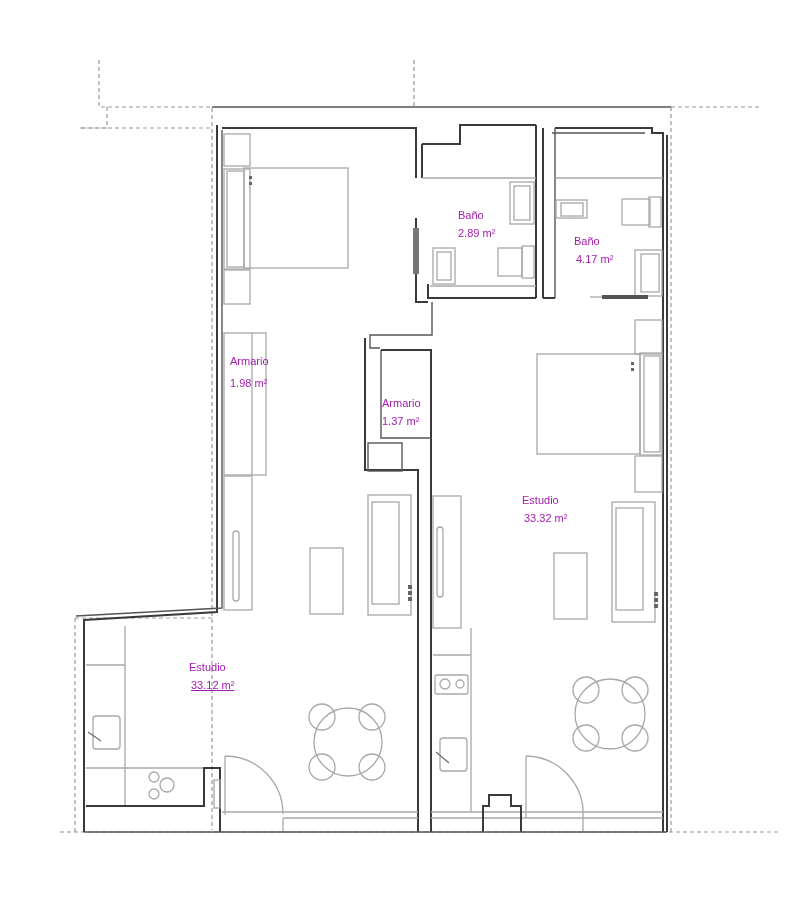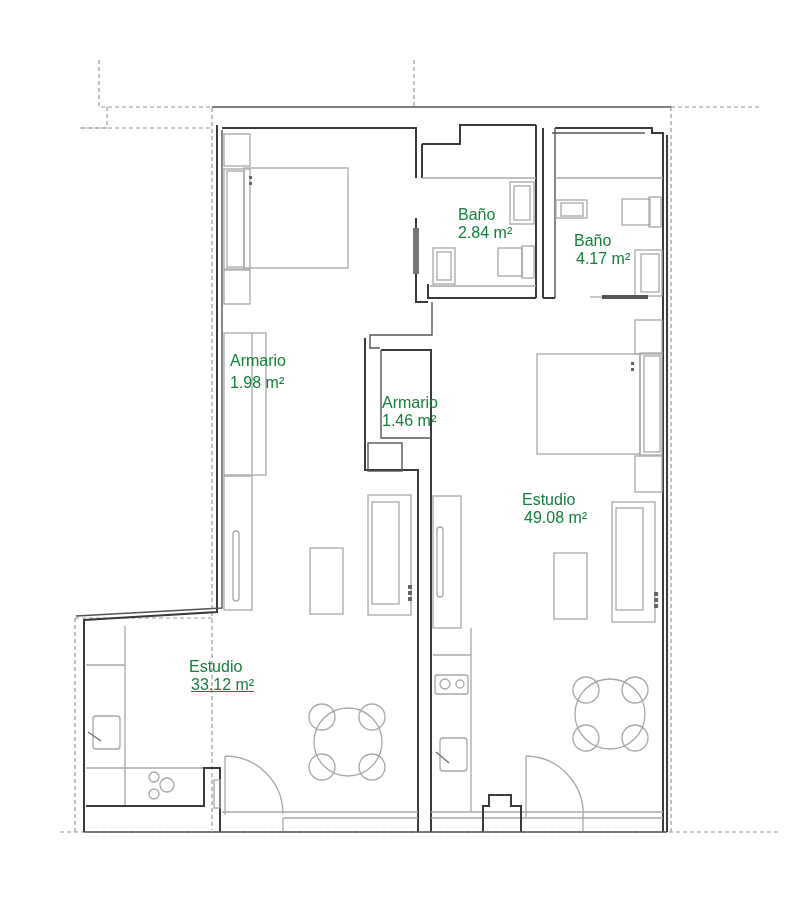--- a/index.html
+++ b/index.html
@@ -4,21 +4,21 @@
 <style>
   html, body { margin: 0; padding: 0; background: #ffffff; }
   body { width: 800px; height: 922px; position: relative; overflow: hidden; font-family: "Liberation Sans", sans-serif; }
   #plan { position: absolute; left: 0; top: 0; width: 800px; height: 922px; }
   .wall { fill: none; stroke: #3a3a3a; stroke-width: 2; }
   .wall-thin { fill: none; stroke: #555555; stroke-width: 1.4; }
   .furn { fill: none; stroke: #a8a8a8; stroke-width: 1.3; }
   .furn-dark { fill: none; stroke: #6a6a6a; stroke-width: 1.2; }
   .dash { fill: none; stroke: #9a9a9a; stroke-width: 1.2; stroke-dasharray: 4 3; }
   .fill-dark { fill: #666666; }
-  .label { position: absolute; font-size: 16px; color: #15803d; line-height: 18px; white-space: nowrap; }
+  .label { position: absolute; font-size: 11px; color: #a21caf; line-height: 18px; white-space: nowrap; }
   .label span { display: block; }
 </style>
 </head>
 <body>
 
 <svg id="plan" viewBox="0 0 800 922" xmlns="http://www.w3.org/2000/svg">
 
   <g>
     <polyline class="dash" points="99,60 99,107 212,107 212,830"></polyline>
     <polyline class="dash" points="107,107 107,128 80,128"></polyline>
@@ -166,34 +166,34 @@
     <line class="furn" x1="583" y1="818" x2="583" y2="832"></line>
 
     <polyline class="wall" points="483,832 483,806 489,806 489,795 511,795 511,806 521,806 521,832"></polyline>
   </g>
 
   <line class="wall-thin" x1="84" y1="832" x2="667" y2="832"></line>
 </svg>
 
 <div class="label" style="left:458px; top:206px;">
   <span>Baño</span>
-  <span>2.84 m²</span>
+  <span>2.89 m²</span>
 </div>
 <div class="label" style="left:574px; top:232px;">
   <span>Baño</span>
   <span style="margin-left:2px;">4.17 m²</span>
 </div>
 <div class="label" style="left:230px; top:352px;">
   <span>Armario</span>
   <span style="margin-top:4px;">1.98 m²</span>
 </div>
 <div class="label" style="left:382px; top:394px;">
   <span>Armario</span>
-  <span>1.46 m²</span>
+  <span>1.37 m²</span>
 </div>
 <div class="label" style="left:522px; top:491px;">
   <span>Estudio</span>
-  <span style="margin-left:2px;">49.08 m²</span>
+  <span style="margin-left:2px;">33.32 m²</span>
 </div>
 <div class="label" style="left:189px; top:658px;">
   <span>Estudio</span>
   <span style="margin-left:2px;text-decoration:underline;">33.12 m²</span>
 </div>
 
 </body></html>

